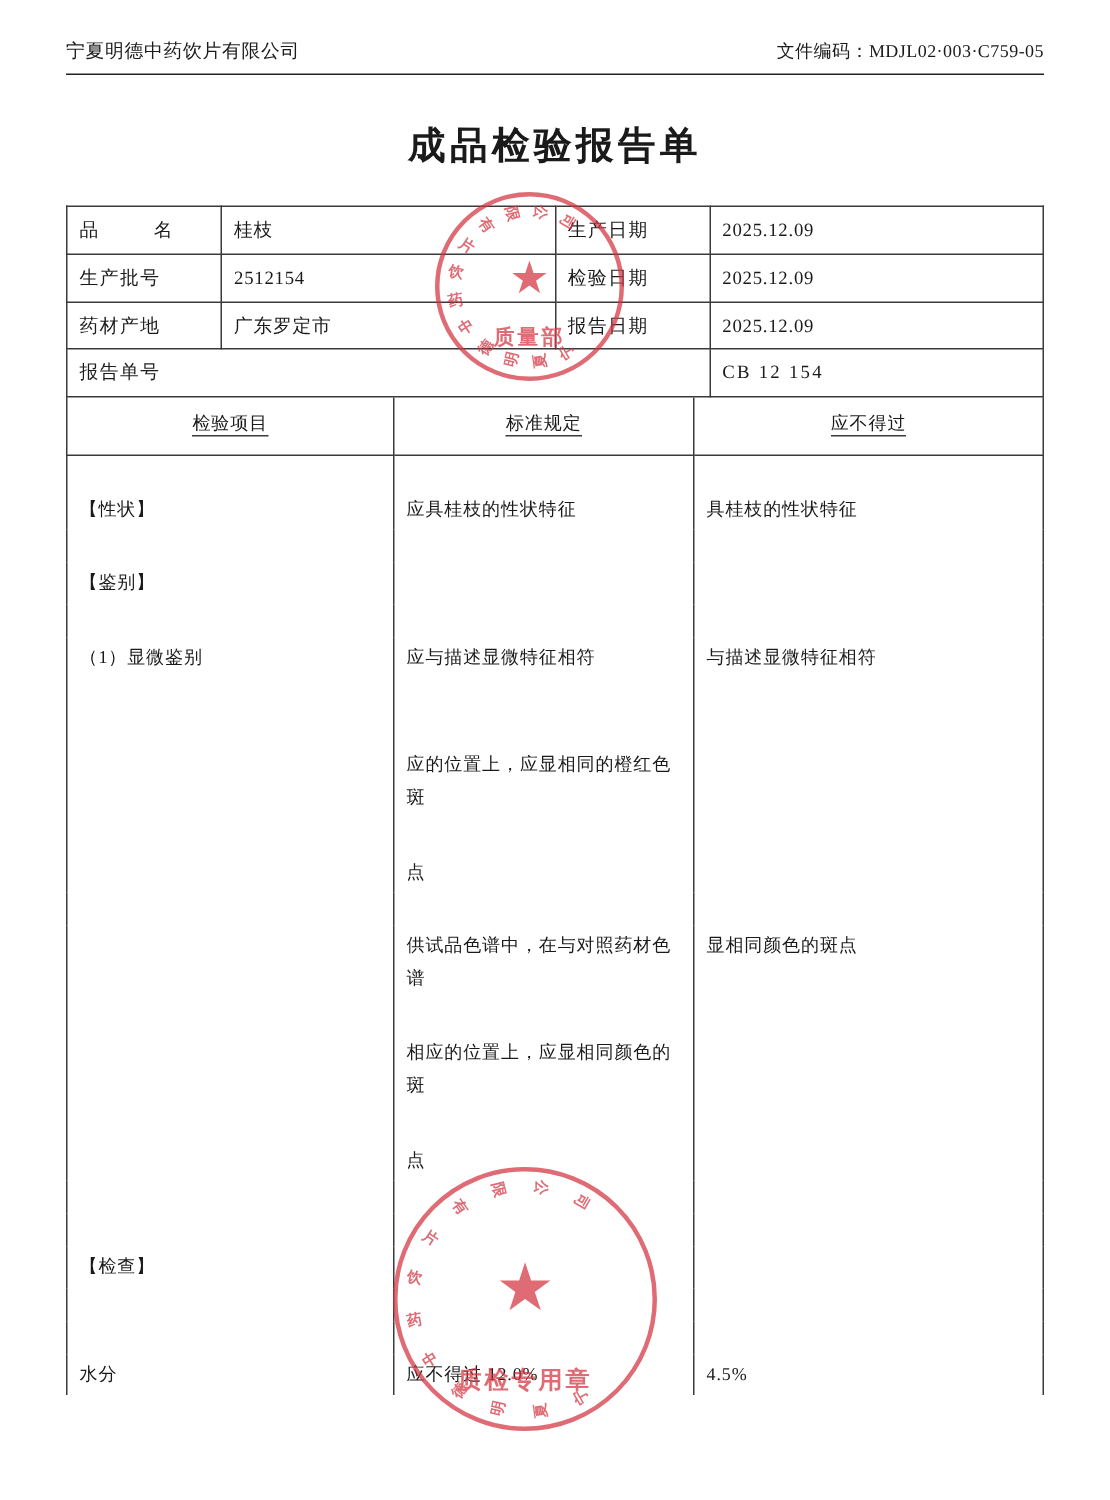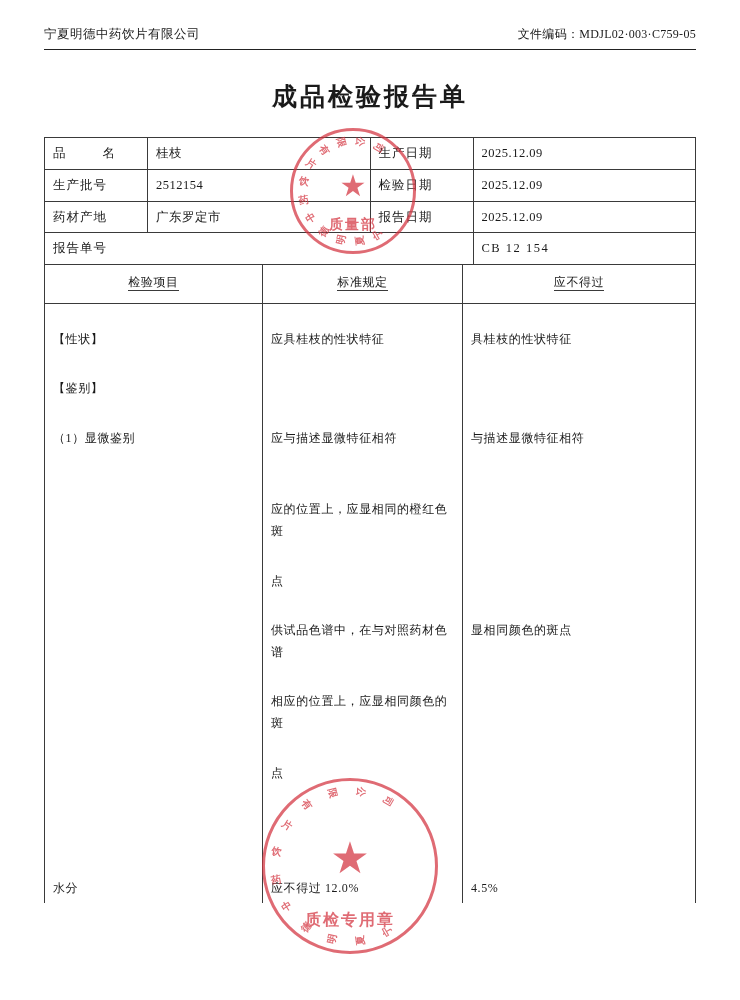--- a/index.html
+++ b/index.html
@@ -315,20 +315,25 @@
       <tr class="spacer">
           <td></td>
           <td></td>
           <td></td>
         </tr>
       <tr class="spacer">
           <td></td>
           <td></td>
           <td></td>
         </tr>
+      <tr>
+        <td class="bracket">【检查】</td>
+        <td></td>
+        <td></td>
+      </tr>
       <tr class="spacer">
           <td></td>
           <td></td>
           <td></td>
         </tr>
       <tr class="spacer">
           <td></td>
           <td></td>
           <td></td>
         </tr>

